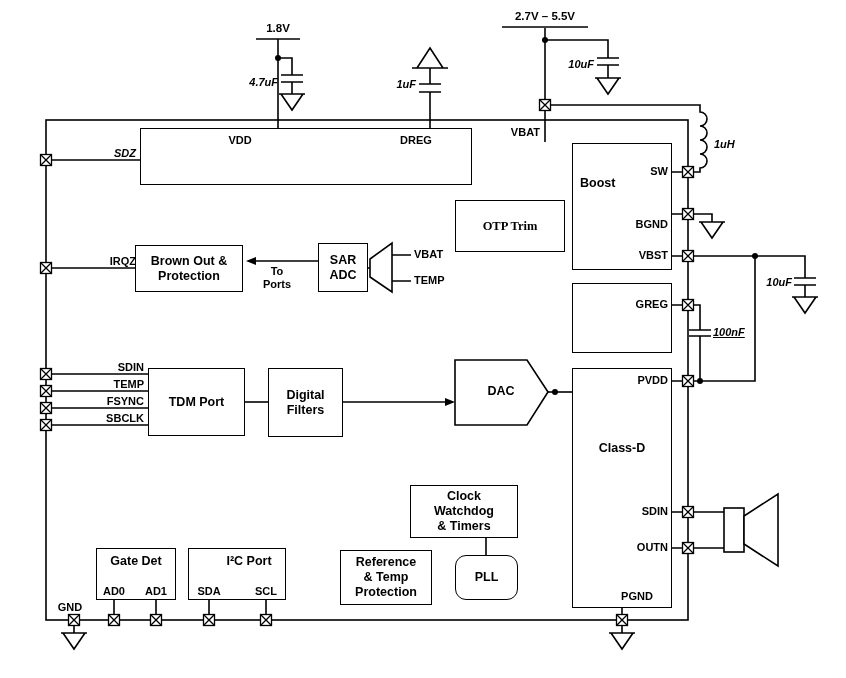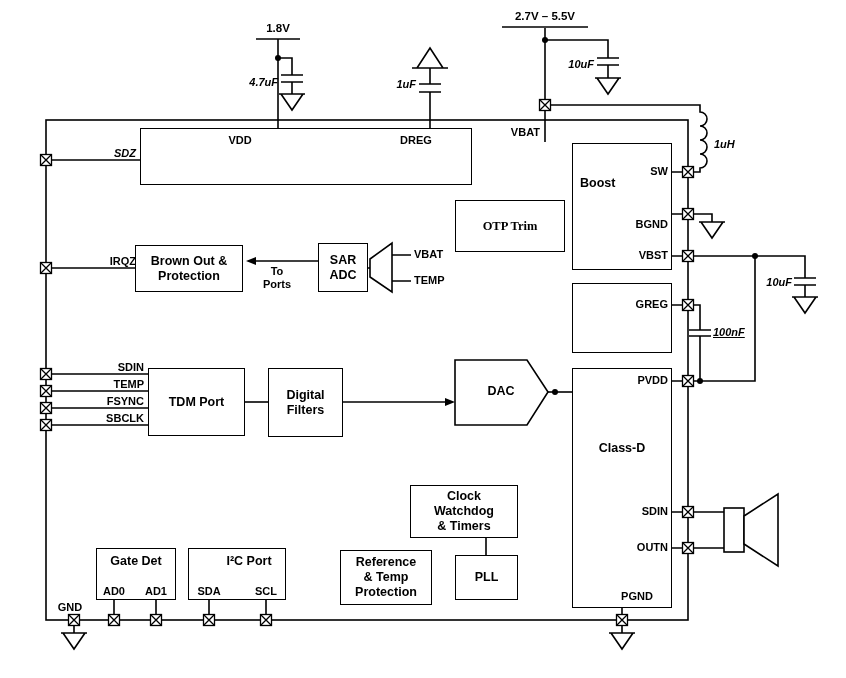--- a/index.html
+++ b/index.html
@@ -125,21 +125,21 @@
 ADC</div>
 <div class="blk" style="left:268px;top:368px;width:75px;height:69px;">Digital
 Filters</div>
 <div class="blk" style="left:148px;top:368px;width:97px;height:68px;">TDM Port</div>
 <div class="blk" style="left:410px;top:485px;width:108px;height:53px;">Clock
 Watchdog
 &amp; Timers</div>
 <div class="blk" style="left:340px;top:550px;width:92px;height:55px;">Reference
 &amp; Temp
 Protection</div>
-<div class="blk" style="left:455px;top:555px;width:63px;height:45px;">PLL</div>
+<div class="blk" style="left:455px;top:555px;width:63px;height:45px;border-radius:11px;">PLL</div>
 
 <div class="lab bt l" style="left:580px;top:176px;width:70px;">Boost</div>
 <div class="lab bt c" style="left:572px;top:441px;width:100px;">Class-D</div>
 <div class="lab bt c" style="left:96px;top:554px;width:80px;">Gate Det</div>
 <div class="lab bt c" style="left:188px;top:554px;width:122px;">I²C Port</div>
 <div class="lab bt c" style="left:470px;top:384px;width:62px;">DAC</div>
 
 <div class="lab c" style="left:252px;top:22px;width:52px;font-size:11.5px;">1.8V</div>
 <div class="lab c" style="left:498px;top:10px;width:94px;font-size:11.5px;">2.7V – 5.5V</div>
 <div class="lab r it" style="left:238px;top:76px;width:40px;">4.7uF</div>

